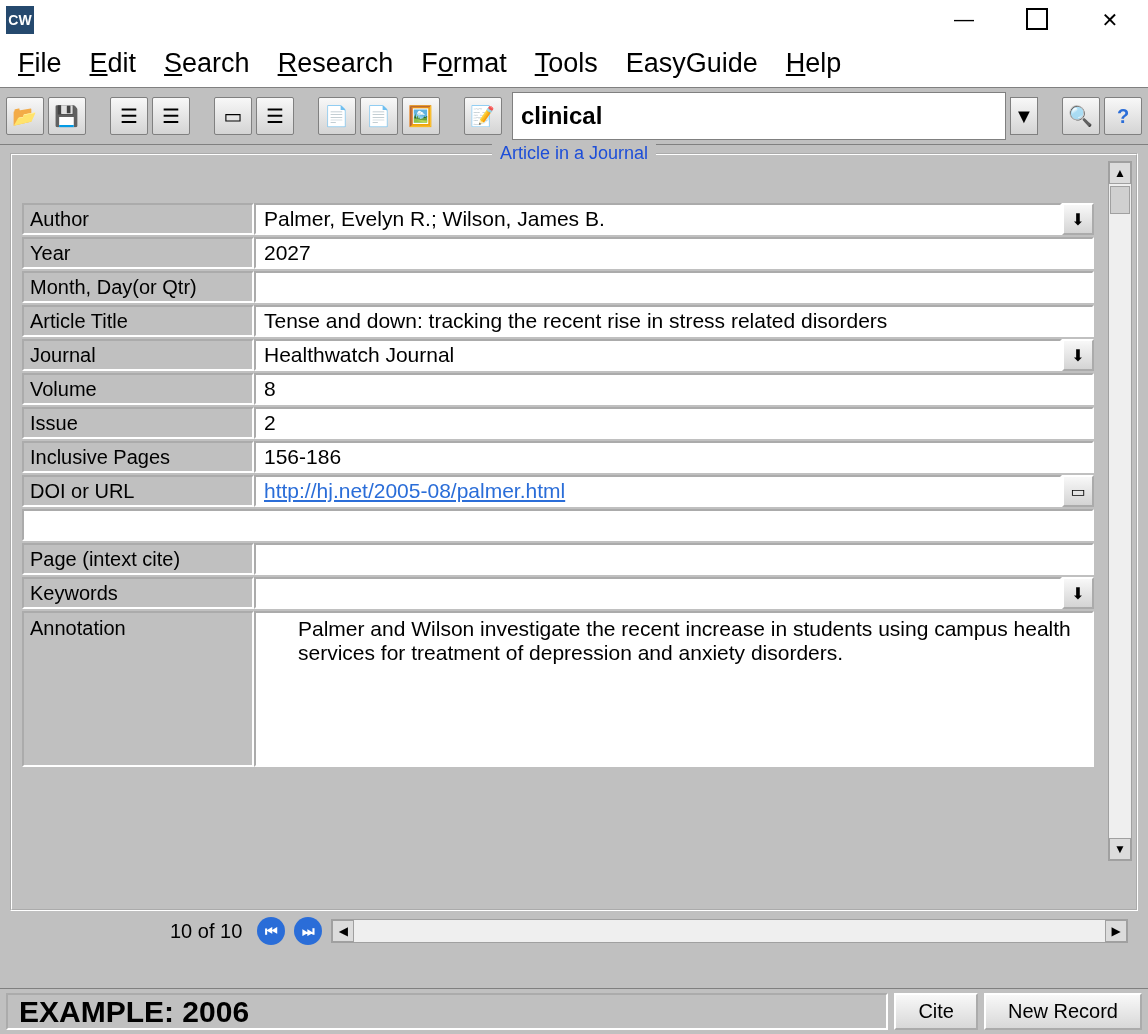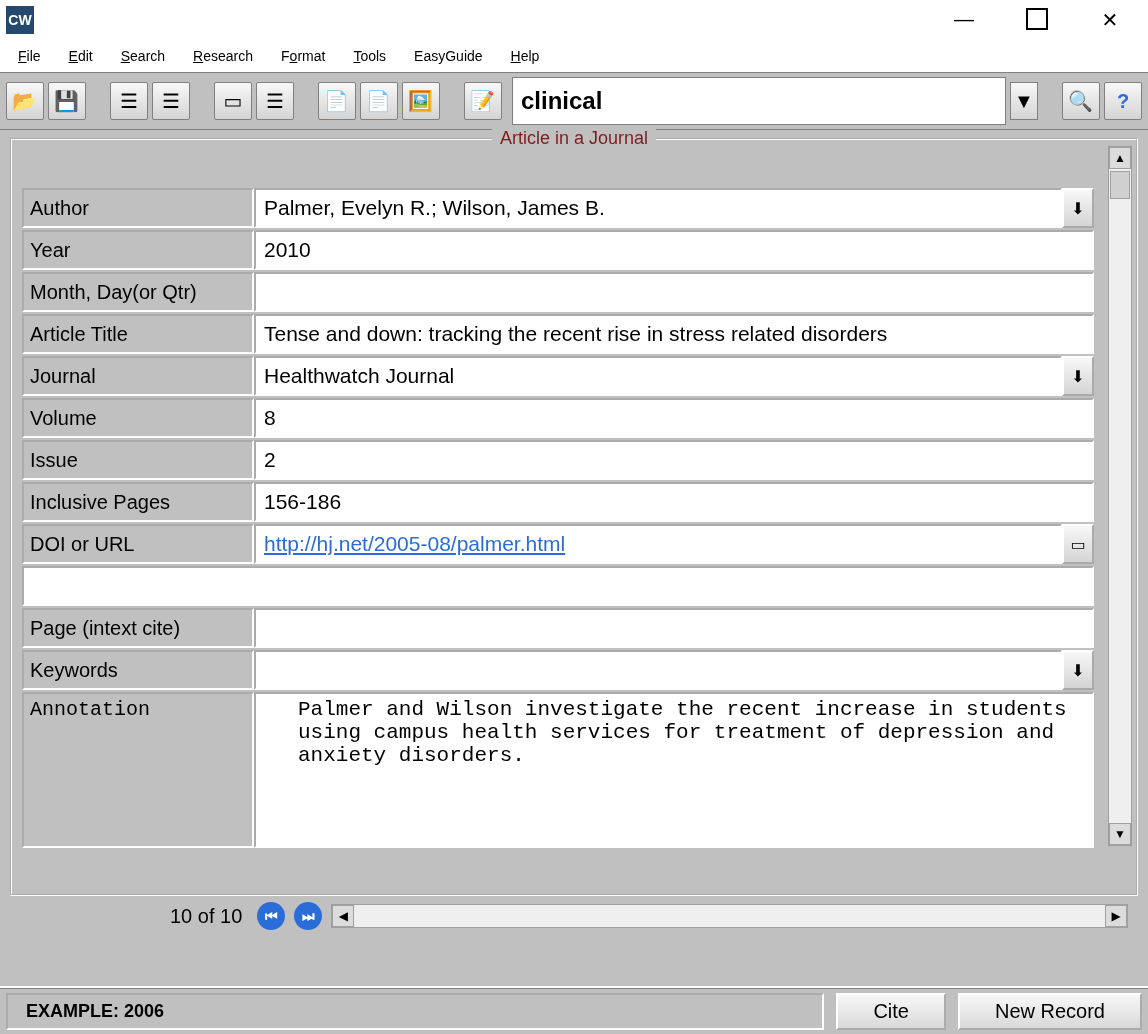--- a/index.html
+++ b/index.html
@@ -37,21 +37,21 @@
     margin-left: auto;
     display: flex;
     gap: 48px;
     padding-right: 18px;
   }
   .win-btn { width: 28px; text-align: center; font-size: 20px; }
   .menubar {
     display: flex;
     gap: 28px;
     padding: 8px 18px 8px 18px;
-    font-size: 14px;
+    font-size: 27px;
     color: #000;
   }
   .menubar span { cursor: default; }
   .menubar span u { text-decoration: underline; }
   .toolbar {
     display: flex;
     align-items: center;
     background: #c0c0c0;
     padding: 4px 6px;
     gap: 4px;
@@ -102,21 +102,21 @@
     background: #c0c0c0;
   }
   .legend {
     position: absolute;
     top: -12px;
     left: 50%;
     transform: translateX(-50%);
     background: #c0c0c0;
     padding: 0 8px;
     font-size: 18px;
-    color: #7f1d1d;
+    color: #1d4ed8;
   }
   .scroll-v {
     position: absolute;
     right: 4px;
     top: 6px;
     width: 24px;
     bottom: 48px;
     background: #efefef;
     border: 1px solid #a0a0a0;
   }
@@ -128,23 +128,23 @@
   .scroll-v .thumb {
     position: absolute; top: 24px; left:1px; right:1px; height: 28px;
     background: #d0d0d0; border: 1px solid #a0a0a0;
   }
   .form-rows {
     margin-right: 32px;
   }
   .row {
     display: flex;
     margin-bottom: 2px;
-    height: 40px;
-  }
-  .row.tall { height: 156px; font-family: Liberation Mono, monospace; }
+    height: 32px;
+  }
+  .row.tall { height: 156px; }
   .lbl {
     width: 232px;
     background: #c0c0c0;
     border: 2px inset #fff;
     padding: 4px 6px;
     font-size: 20px;
     color: #000;
     display: flex;
     align-items: center;
   }
@@ -195,33 +195,33 @@
     left: 0; right: 0; bottom: 0;
     height: 46px;
     background: #c0c0c0;
     border-top: 1px solid #808080;
     display: flex;
     align-items: center;
     padding: 4px 6px;
   }
   .status-text {
     font-weight: bold;
-    font-size: 18px;
+    font-size: 30px;
     flex: 1;
-    padding-left: 18px;
+    padding-left: 11px;
     border: 2px inset #fff;
     height: 100%;
     display: flex; align-items: center;
   }
   .status-btn {
     height: 100%;
-    padding: 0 35px;
+    padding: 0 22px;
     background: linear-gradient(#f8f8f8,#d8d8d8);
     border: 2px outset #fff;
-    margin-left: 12px;
+    margin-left: 6px;
     font-size: 20px;
     display: flex; align-items: center;
   }
 </style>
 </head>
 <body>
 
 <div class="titlebar">
   <span class="app-icon">CW</span>
   <div class="win-controls">
@@ -279,21 +279,21 @@
     <div class="form-rows">
 
       <div class="row">
         <div class="lbl">Author</div>
         <div class="val">Palmer, Evelyn R.; Wilson, James B.</div>
         <div class="dd-btn">⬇</div>
       </div>
 
       <div class="row">
         <div class="lbl">Year</div>
-        <div class="val">2010</div>
+        <div class="val">2027</div>
       </div>
 
       <div class="row">
         <div class="lbl">Month, Day(or Qtr)</div>
         <div class="val"></div>
       </div>
 
       <div class="row">
         <div class="lbl">Article Title</div>
         <div class="val">Tense and down: tracking the recent rise in stress related disorders</div>

